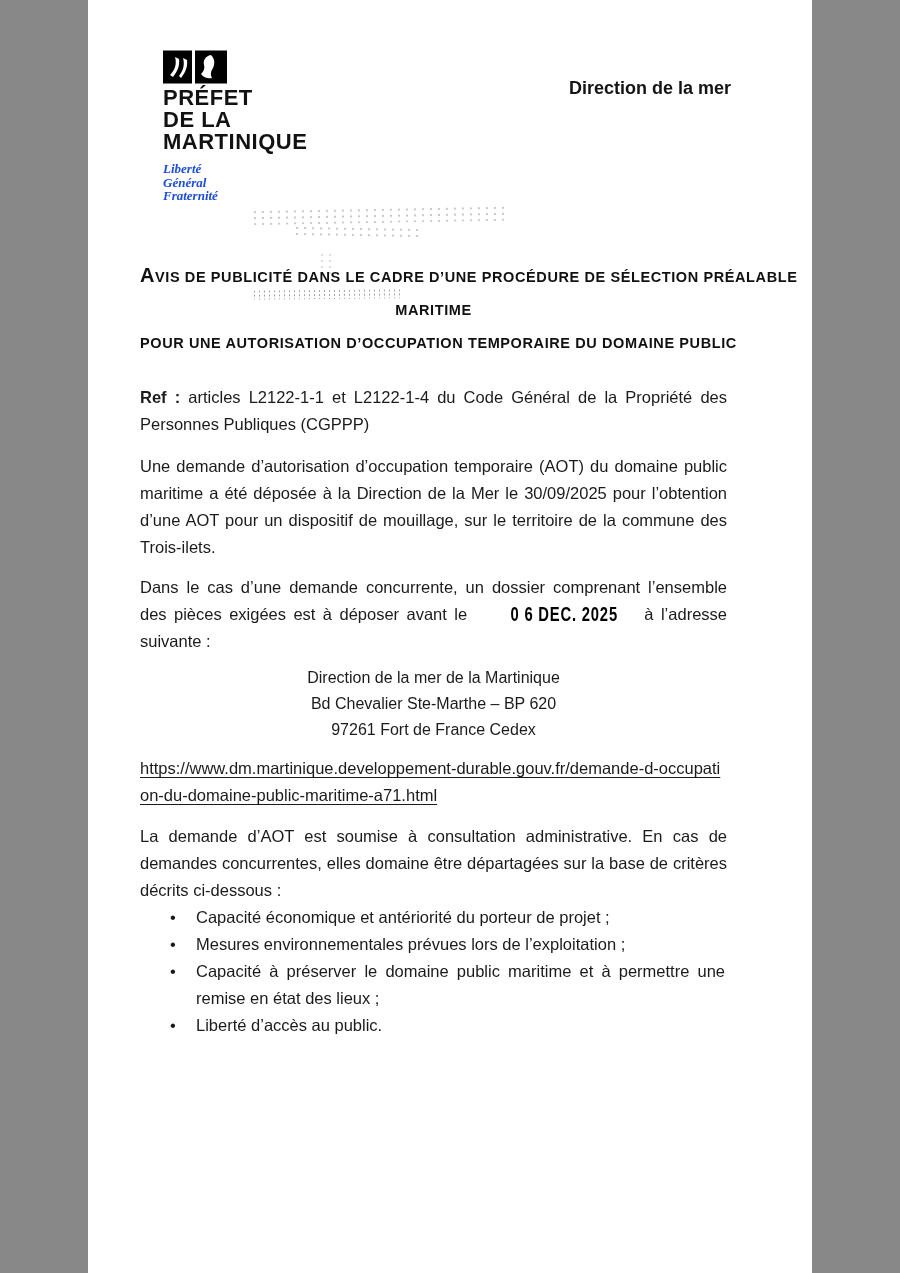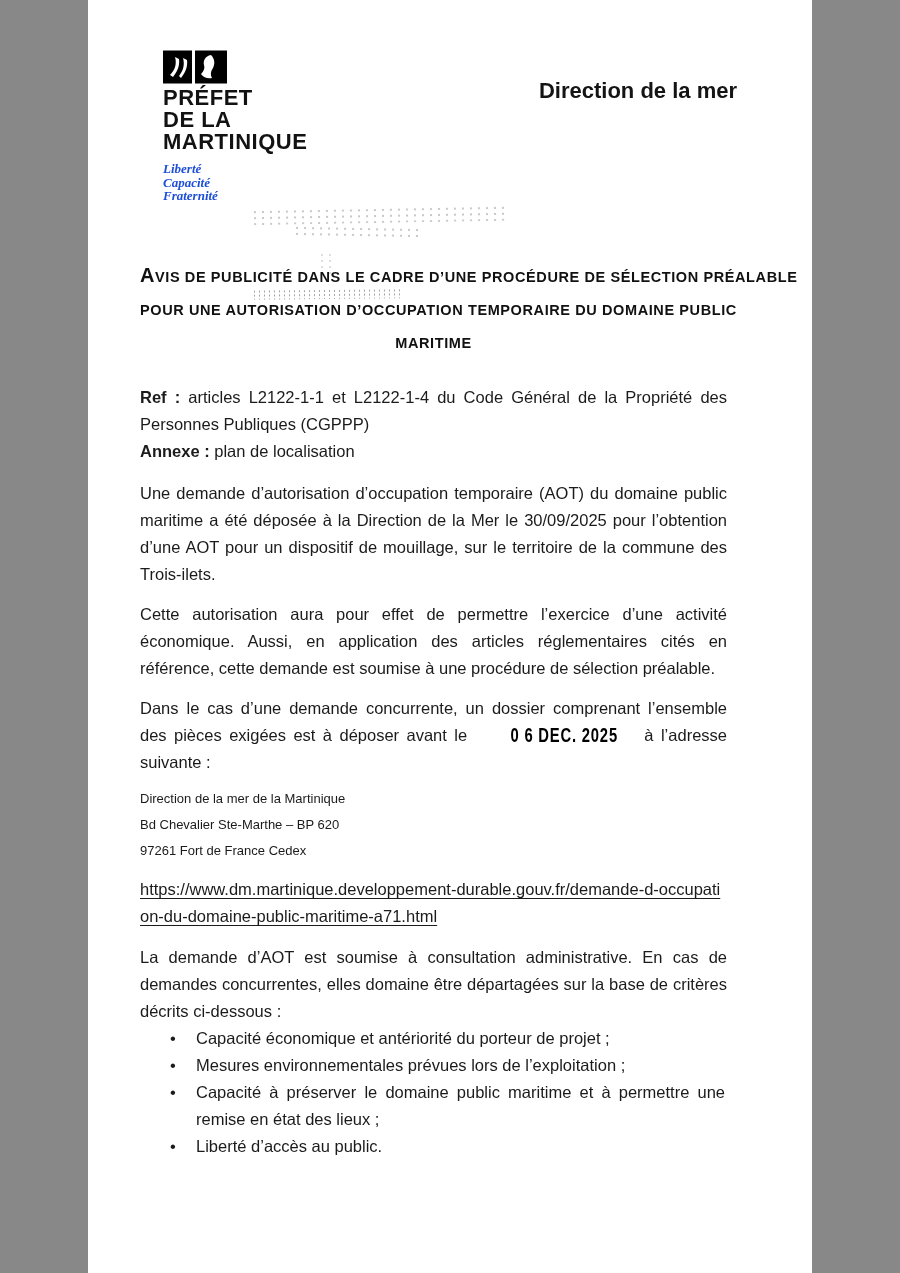--- a/index.html
+++ b/index.html
@@ -7,21 +7,21 @@
     position:relative; width:724px; height:1273px; margin:0 auto;
     background:#ffffff; color:#1b1b1b; overflow:hidden;
     font-family:"Liberation Sans", sans-serif;
   }
   
   .header { position:relative; height:195px; }
   .logo-block { position:absolute; left:75px; top:50px; width:230px; }
   .emblem { display:block; }
   .ministry { font-weight:bold; font-size:22px; line-height:22px; letter-spacing:.5px; color:#121212; margin-top:3px; }
   .motto { margin-top:9px; font-family:"Liberation Serif", serif; font-style:italic; font-weight:700; font-size:13px; line-height:13.5px; color:#1d4ed8; }
-  .service { position:absolute; top:78px; right:75px; font-weight:bold; font-size:22px; color:#141414; }
+  .service { position:absolute; top:78px; right:81px; font-weight:bold; font-size:18px; color:#141414; }
   
   .noise {
     position:absolute;
     background-image:radial-gradient(circle, #444 .7px, transparent 1.1px);
     background-size:8px 6px; opacity:.30;
   }
   .noise-a { left:163px; top:207px; width:255px; height:16px; transform:rotate(-1deg); }
   .noise-b { left:205px; top:226px; width:130px; height:13px; transform:rotate(1deg); }
   .noise-c { left:230px; top:252px; width:14px; height:22px; opacity:.18; }
   
@@ -40,21 +40,21 @@
   .b { font-weight:bold; }
   .ref-block { margin-top:24px; }
   .p1 { margin-top:15px; }
   .p2 { margin-top:13px; }
   .p3 { margin-top:13px; }
   .date-stamp {
     display:inline-block; font-weight:bold; font-size:18.5px; line-height:22px;
     letter-spacing:1px; transform:scaleX(.8) scaleY(1.12);
     margin:0 6px 0 22px; white-space:nowrap; color:#000;
   }
-  .address { margin-top:10px; font-size:13px; line-height:26px; }
+  .address { margin-top:10px; text-align:center; font-size:16px; line-height:26px; }
   .address a, .link {
     color:#1b1b1b; text-decoration:underline;
     text-underline-offset:3px; text-decoration-thickness:1.4px;
   }
   .form-block { margin-top:12px; }
   .url { display:block; word-break:break-all; }
   .consult { margin-top:14px; }
   ul.criteria { margin:0; padding:0; list-style:none; }
   ul.criteria li { display:flex; font-size:16.5px; line-height:27px; }
   .dot { width:26px; margin-left:30px; flex:none; text-align:left; }
@@ -74,47 +74,45 @@
         <path d="M16 26 C20 21 22 15 20 8 L24 10 C25 17 22 23 18 28 Z" fill="#fff"></path>
         <path d="M48 5 C42 6 40 11 41 15 C42 18 41 21 38 24 C41 28 45 29 49 28 C47 24 48 21 50 18 C52 14 52 9 48 5 Z" fill="#fff"></path>
       </svg>
       <div class="ministry">
         <div>PRÉFET</div>
         <div>DE LA</div>
         <div>MARTINIQUE</div>
       </div>
       <div class="motto">
         <div>Liberté</div>
-        <div>Capacité</div>
+        <div>Général</div>
         <div>Fraternité</div>
       </div>
     </div>
     <div class="service">Direction de la mer</div>
     <div class="noise noise-a"></div>
     <div class="noise noise-b"></div>
     <div class="noise noise-c"></div>
   </div>
 
   <div class="content">
 
     <div class="title">
       <div class="title-line">AVIS DE PUBLICITÉ DANS LE CADRE D’UNE PROCÉDURE DE SÉLECTION PRÉALABLE</div>
+      <div class="title-line no-big">MARITIME</div>
       <div class="title-line no-big">POUR UNE AUTORISATION D’OCCUPATION TEMPORAIRE DU DOMAINE PUBLIC</div>
-      <div class="title-line no-big">MARITIME</div>
       <div class="title-smudge"></div>
     </div>
 
     <div class="ref-block">
       <p class="just"><span class="b">Ref :</span> <span>articles L2122-1-1 et L2122-1-4 du Code Général de la Propriété des Personnes Publiques (CGPPP)</span></p>
-      <p><span class="b">Annexe :</span> <span>plan de localisation</span></p>
     </div>
 
     <p class="just p1">Une demande d’autorisation d’occupation temporaire (AOT) du domaine public maritime a été déposée à la Direction de la Mer le 30/09/2025 pour l’obtention d’une AOT pour un dispositif de mouillage, sur le territoire de la commune des Trois-ilets.</p>
 
-    <p class="just p2">Cette autorisation aura pour effet de permettre l’exercice d’une activité économique. Aussi, en application des articles réglementaires cités en référence, cette demande est soumise à une procédure de sélection préalable.</p>
 
     <p class="just p3"><span>Dans le cas d’une demande concurrente, un dossier comprenant l’ensemble des pièces exigées est à déposer avant le</span> <span class="date-stamp">0 6 DEC. 2025</span> <span>à l’adresse suivante :</span></p>
 
     <div class="address">
       <div>Direction de la mer de la Martinique</div>
       <div>Bd Chevalier Ste-Marthe – BP 620</div>
       <div>97261 Fort de France Cedex</div>
     </div>
 
     <div class="form-block">

